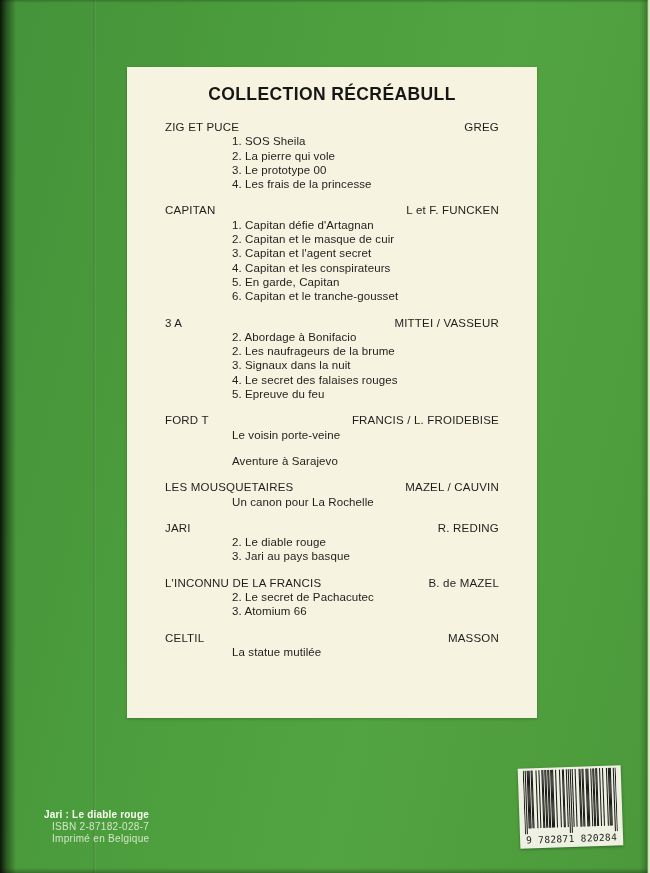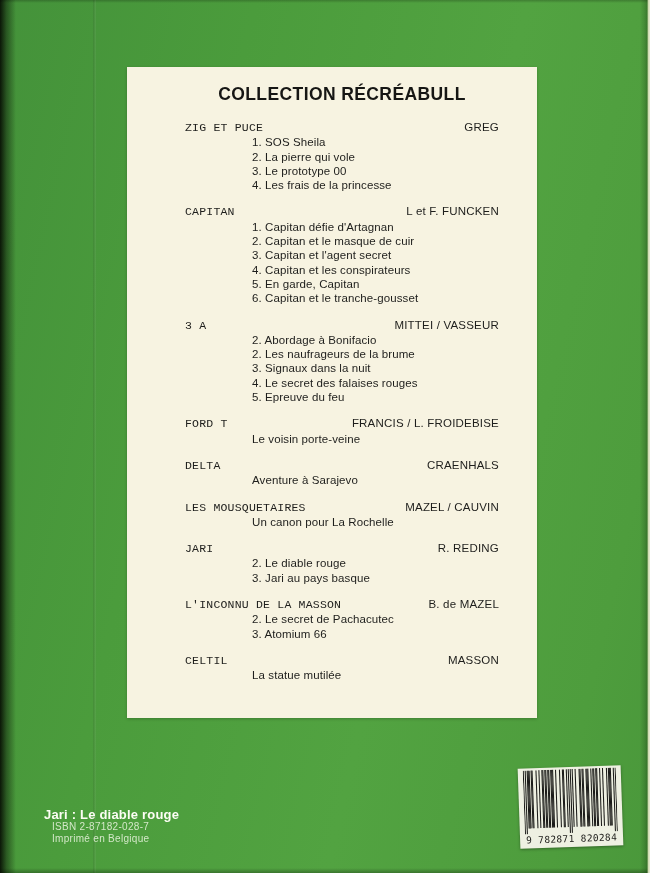--- a/index.html
+++ b/index.html
@@ -13,33 +13,33 @@
          background:linear-gradient(90deg,rgba(0,0,0,0.10),rgba(255,255,255,0.07));}
   .edge-top{position:absolute;top:0;left:0;right:0;height:3px;
          background:linear-gradient(rgba(0,0,0,0.22),rgba(0,0,0,0));}
   .edge-bottom{position:absolute;bottom:0;left:0;right:0;height:5px;
          background:linear-gradient(rgba(0,0,0,0),rgba(0,0,0,0.28));}
   .edge-right{position:absolute;right:0;top:0;bottom:0;width:10px;
          background:linear-gradient(90deg,rgba(10,30,5,0) 0,rgba(10,30,5,0.16) 45%,rgba(10,30,5,0.30) 72%,#c9d8a8 80%,#e9ecd6 100%);}
 
   .panel{position:absolute;left:127px;top:67px;width:410px;height:651px;
          background:#f7f3e1;color:#1e1e1c;box-shadow:0 1px 3px rgba(0,0,0,0.22);
-         box-sizing:border-box;overflow:hidden;padding-left:20px;}
+         box-sizing:border-box;overflow:hidden;}
   .panel-title{margin:17px 0 15px;text-align:center;font-size:17.5px;font-weight:bold;
          letter-spacing:0.4px;color:#161614;}
   .sections{padding:0 38px;}
   .section{margin-bottom:12px;}
   .section-head{display:flex;justify-content:space-between;align-items:baseline;
          font-size:11.5px;line-height:14.3px;letter-spacing:0.2px;white-space:nowrap;}
-  .series-name{text-align:right;font-family:Liberation Mono, monospace;}
+  .series-name{text-align:right;}
   .series-author{text-align:right;}
   .title-line{margin-left:67px;font-size:11.5px;line-height:14.3px;letter-spacing:0.1px;}
 
   .imprint{position:absolute;left:44px;top:809px;}
-  .imprint-album{font-weight:bold;font-size:13px;line-height:12.3px;color:#fcfdf4;letter-spacing:0.2px;}
+  .imprint-album{font-weight:bold;font-size:10px;line-height:12.3px;color:#fcfdf4;letter-spacing:0.2px;}
   .imprint-isbn,.imprint-printed{font-size:10px;line-height:12px;color:rgba(248,252,238,0.78);letter-spacing:0.3px;padding-left:8px;}
 
   .barcode{position:absolute;left:519px;top:767px;width:103px;height:80px;
          background:#eef0e2;transform:rotate(-2deg);box-shadow:0 1px 3px rgba(0,0,0,0.35);
          display:flex;flex-direction:column;align-items:center;padding-top:2px;box-sizing:border-box;}
   .barcode svg{width:93px;height:64px;display:block;}
   .barcode-digits{font-family:"DejaVu Sans Mono",monospace;font-size:9.5px;line-height:12px;
          color:#22221f;letter-spacing:0.35px;white-space:nowrap;}
 </style>
 </head>
@@ -90,44 +90,40 @@
           <div class="title-line">5. Epreuve du feu</div>
         </div>
         <div class="section">
           <div class="section-head">
             <span class="series-name">FORD T</span>
             <span class="series-author">FRANCIS / L. FROIDEBISE</span>
           </div>
           <div class="title-line">Le voisin porte-veine</div>
         </div>
         <div class="section">
-          <div class="section-head">
-            <span class="series-name">DELTA</span>
-            <span class="series-author">CRAENHALS</span>
-          </div>
           <div class="title-line">Aventure à Sarajevo</div>
         </div>
         <div class="section">
           <div class="section-head">
             <span class="series-name">LES MOUSQUETAIRES</span>
             <span class="series-author">MAZEL / CAUVIN</span>
           </div>
           <div class="title-line">Un canon pour La Rochelle</div>
         </div>
         <div class="section">
           <div class="section-head">
             <span class="series-name">JARI</span>
             <span class="series-author">R. REDING</span>
           </div>
           <div class="title-line">2. Le diable rouge</div>
           <div class="title-line">3. Jari au pays basque</div>
         </div>
         <div class="section">
           <div class="section-head">
-            <span class="series-name">L'INCONNU DE LA MASSON</span>
+            <span class="series-name">L'INCONNU DE LA FRANCIS</span>
             <span class="series-author">B. de MAZEL</span>
           </div>
           <div class="title-line">2. Le secret de Pachacutec</div>
           <div class="title-line">3. Atomium 66</div>
         </div>
         <div class="section">
           <div class="section-head">
             <span class="series-name">CELTIL</span>
             <span class="series-author">MASSON</span>
           </div>

